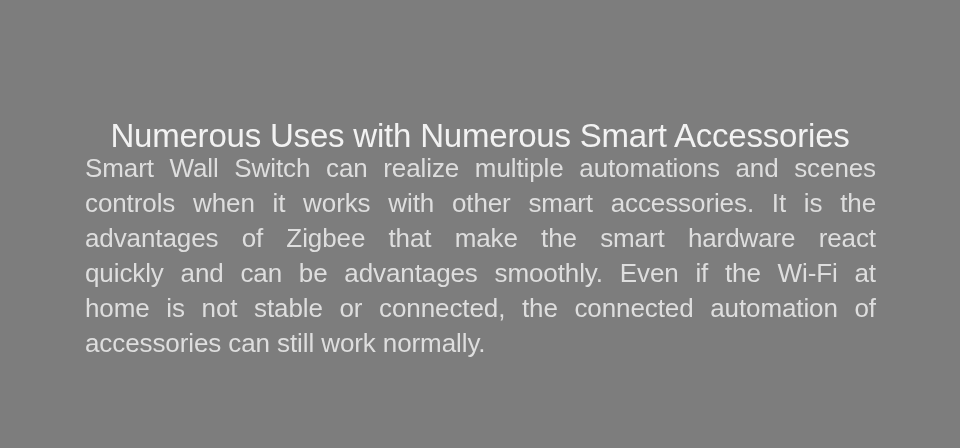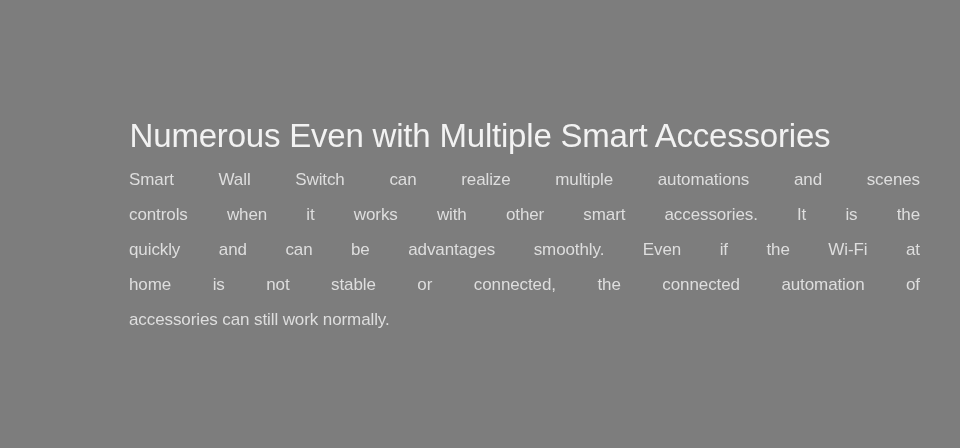--- a/index.html
+++ b/index.html
@@ -29,49 +29,49 @@
     color: #f2f2f2;
     font-size: 33px;
     font-weight: 400;
     letter-spacing: -0.2px;
     line-height: 1.2;
     white-space: nowrap;
   }
   .body-copy {
     position: absolute;
     left: 85px;
-    top: 162px;
+    top: 151px;
     width: 791px;
     color: #dedede;
-    font-size: 17px;
+    font-size: 26px;
     font-weight: 400;
     line-height: 35px;
     text-align: justify;
     letter-spacing: -0.1px;
-    margin-left: 44px;
   }
   .body-copy .line {
     display: block;
     text-align: justify;
     text-align-last: justify;
     white-space: nowrap;
   }
   .body-copy .line.last {
     text-align: center;
     text-align-last: left;
   }
 </style>
 </head>
 <body>
 
 <div class="banner">
 
-  <h1 class="headline">Numerous Even with Multiple Smart Accessories</h1>
+  <h1 class="headline">Numerous Uses with Numerous Smart Accessories</h1>
 
   <div class="body-copy">
     <span class="line">Smart Wall Switch can realize multiple automations and scenes</span>
     <span class="line">controls when it works with other smart accessories. It is the</span>
+    <span class="line">advantages of Zigbee that make the smart hardware react</span>
     <span class="line">quickly and can be advantages smoothly. Even if the Wi-Fi at</span>
     <span class="line">home is not stable or connected, the connected automation of</span>
     <span class="line last">accessories can still work normally.</span>
   </div>
 
 </div>
 
 </body></html>

